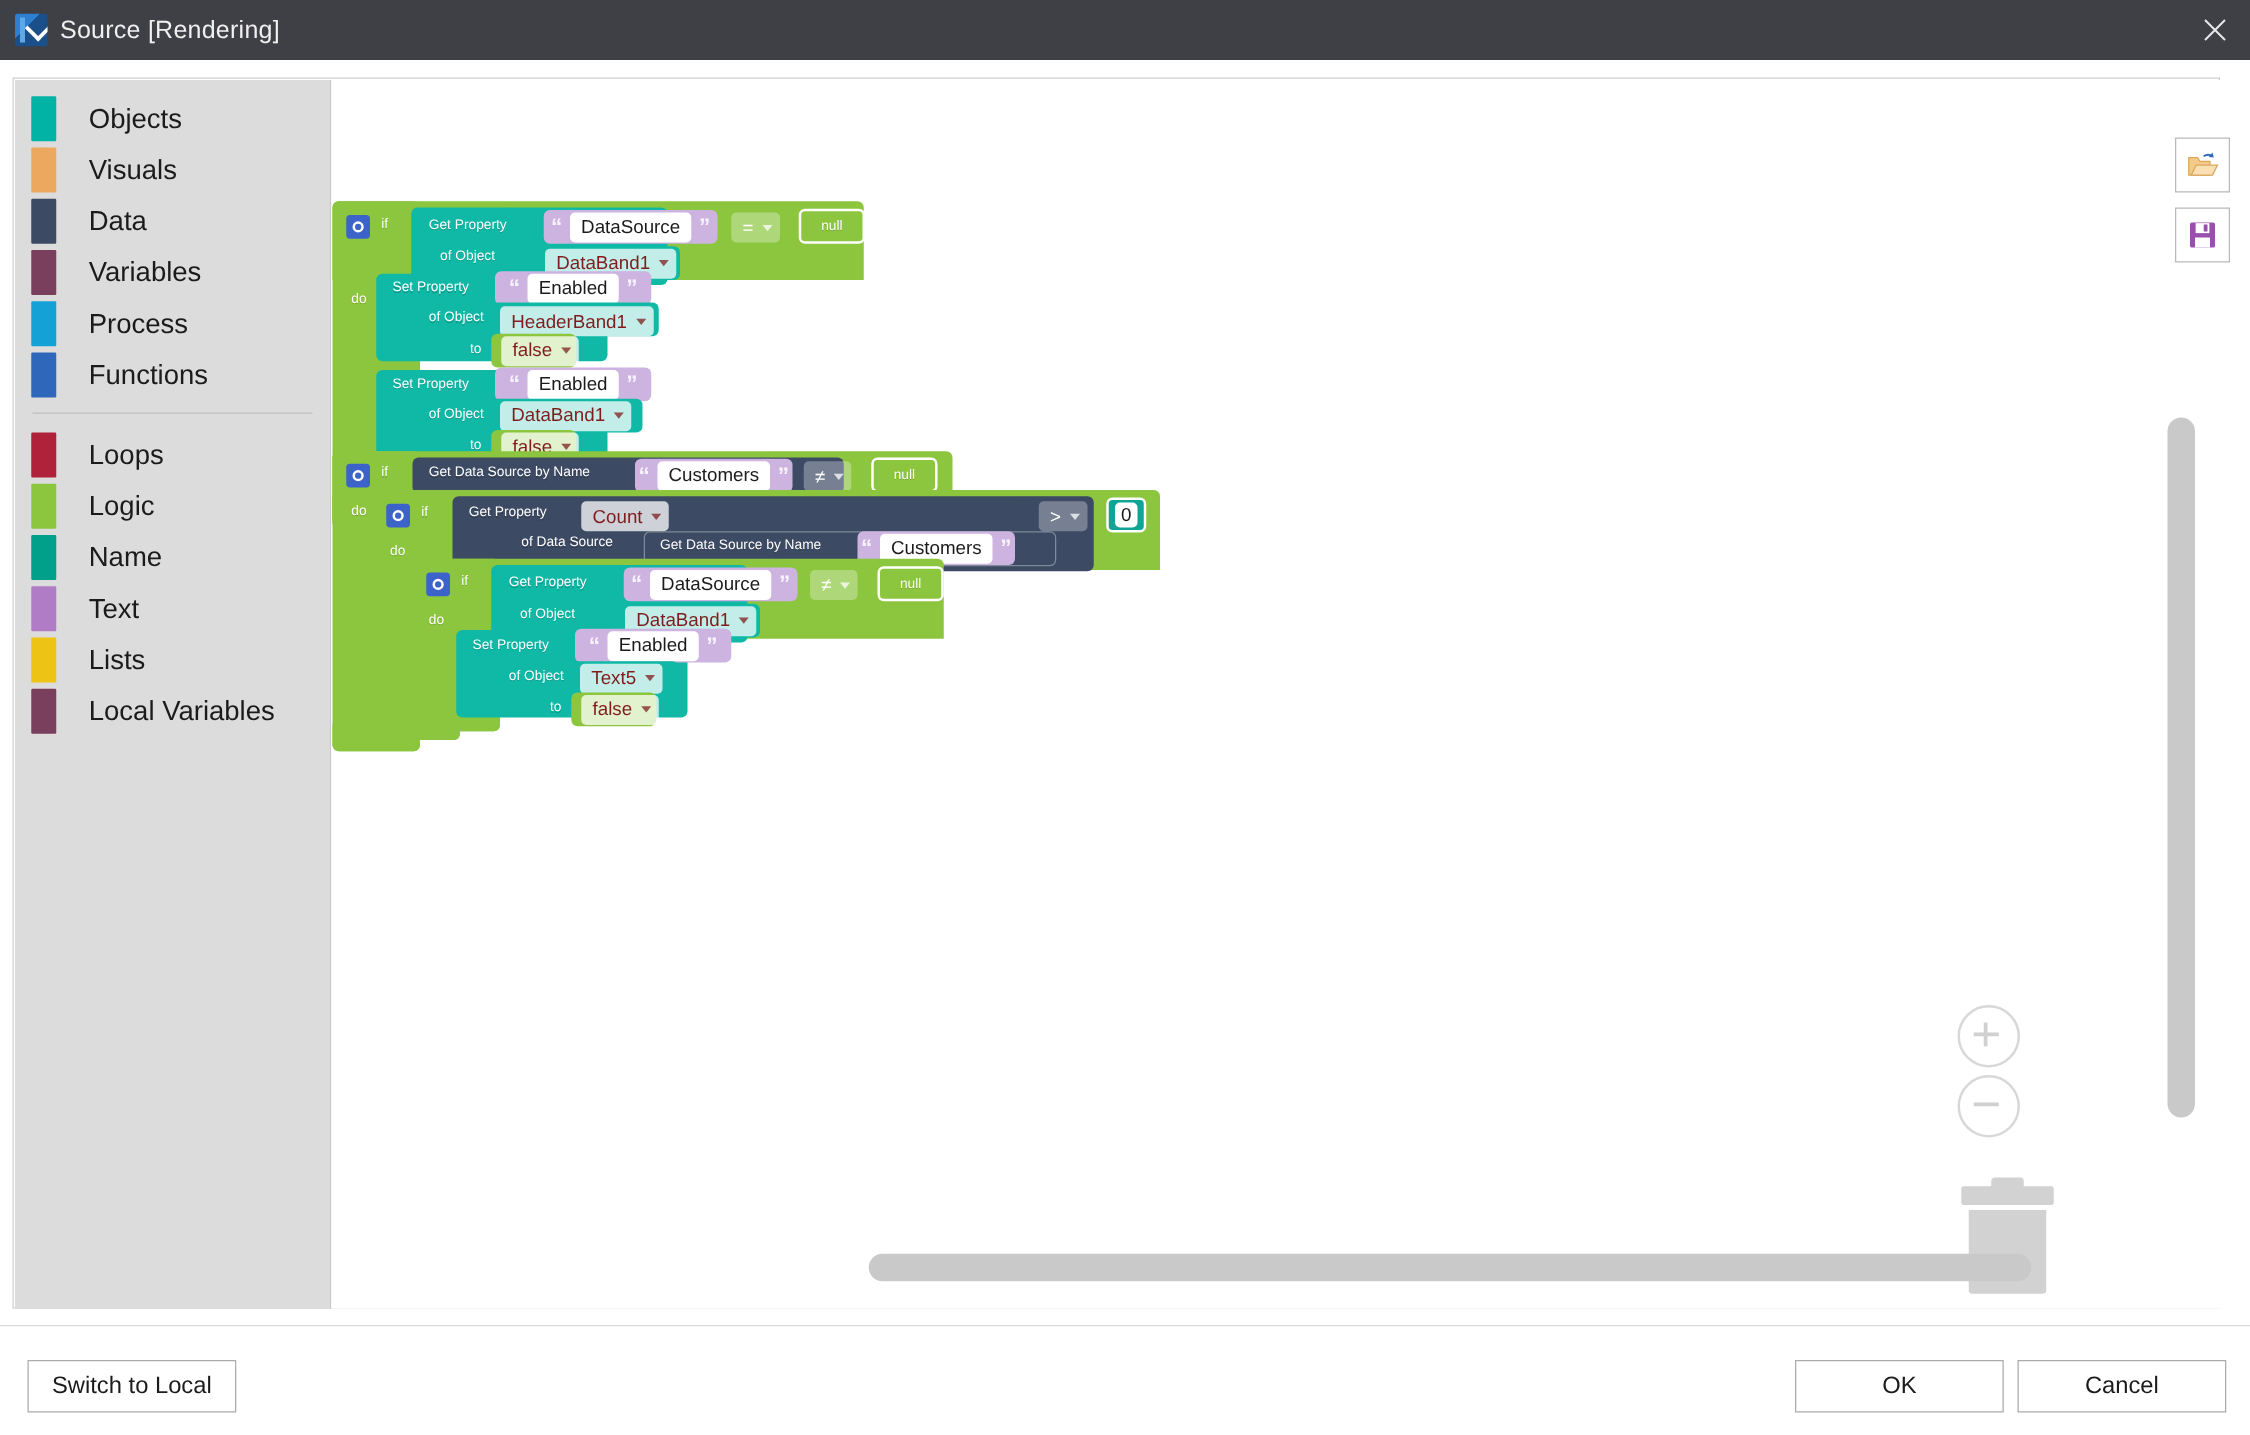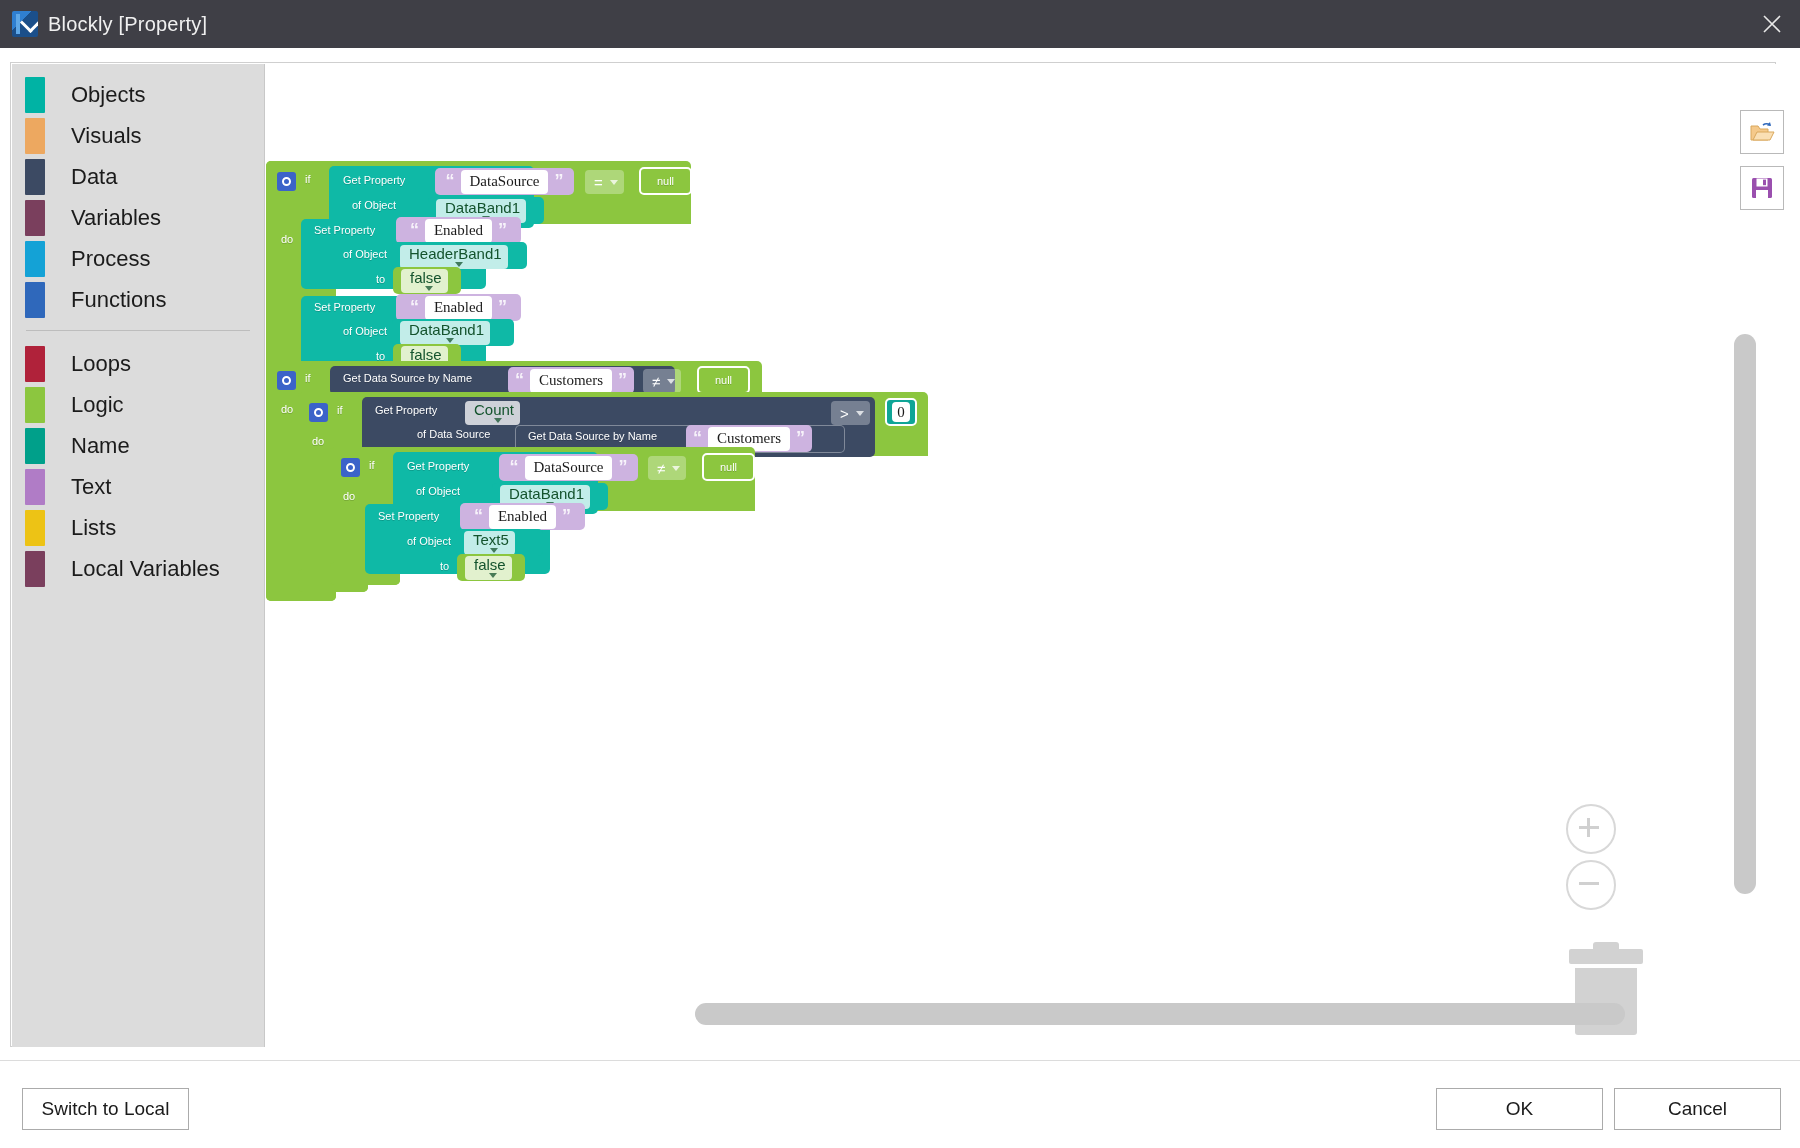--- a/index.html
+++ b/index.html
@@ -129,28 +129,27 @@
   .c-math{background:#0fa596;}
 
   
   .rb{border-radius:5px;}
 
   
   .pill{
     display:inline-flex;align-items:center;height:24px;padding:0 9px;
     background:#ffffff;border-radius:4px;font-size:15px;color:#1b1b1b;
     white-space:nowrap;
-    font-family:Liberation Serif, serif;
   }
   .pill-dd{
     display:inline-flex;align-items:center;height:24px;padding:0 6px 0 9px;
     background:rgba(255,255,255,.30);border-radius:4px;font-size:15px;color:#ffffff;
     white-space:nowrap;
   }
-  .pill-dd.dark{color:#14532d;background:rgba(255,255,255,.75);flex-direction:column;}
+  .pill-dd.dark{color:#7f1d1d;background:rgba(255,255,255,.75);}
   .caret{
     width:0;height:0;border-left:4px solid transparent;border-right:4px solid transparent;
     border-top:5px solid currentColor;margin-left:7px;opacity:.75;
   }
   .quote{font-size:18px;color:#ffffff;opacity:.85;font-weight:bold;}
 
   .gear{
     width:19px;height:19px;background:#3b63c9;border-radius:3px;position:relative;
   }
   .gear:after{
@@ -170,21 +169,21 @@
   }
   .btn-switch{left:22px;top:27px;width:165px;height:40px;}
   .btn-ok{left:1436px;top:27px;width:165px;height:40px;}
   .btn-cancel{left:1614px;top:27px;width:165px;height:40px;}
 </style>
 </head>
 <body>
 
 <div class="titlebar">
   <div class="title-logo"></div>
-  <div class="title-text">Blockly [Property]</div>
+  <div class="title-text">Source [Rendering]</div>
   <div class="title-close">
     <svg width="18" height="18" viewBox="0 0 18 18">
       <path d="M1 1 L17 17 M17 1 L1 17" stroke="#e8e8e8" stroke-width="1.6" fill="none"></path>
     </svg>
   </div>
 </div>
 
 <div class="dialog-body">
 
   <div class="inner-frame">

